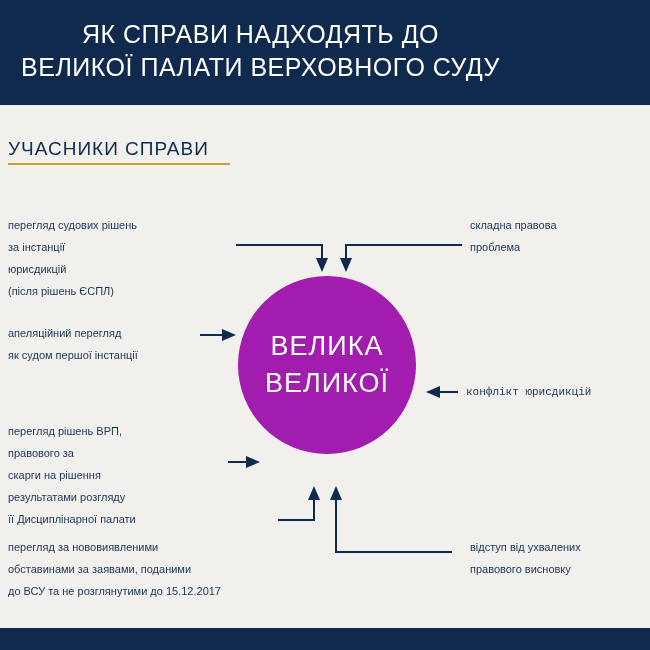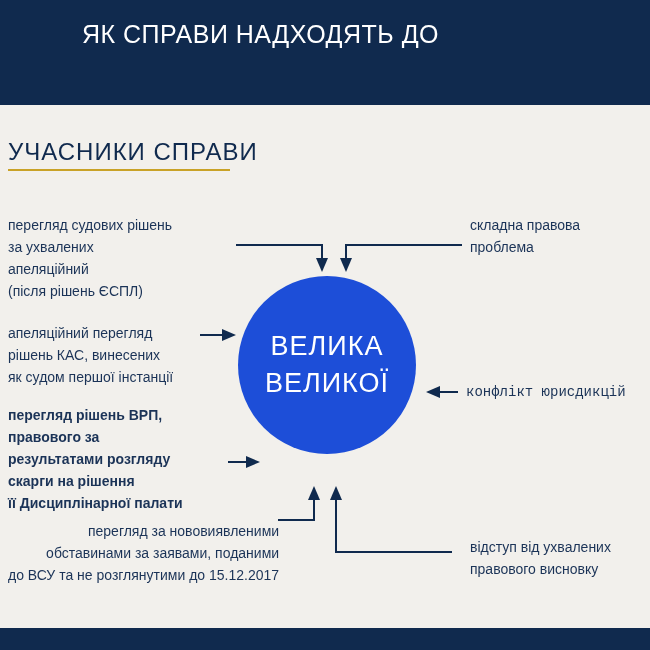--- a/index.html
+++ b/index.html
@@ -53,21 +53,21 @@
     bottom: 0;
     width: 650px;
     height: 22px;
     background: #102a4e;
   }
 
   
   .section-heading {
     position: absolute;
     color: #102a4e;
-    font-size: 24px;
+    font-size: 19px;
     letter-spacing: 1px;
     padding-bottom: 5px;
     white-space: nowrap;
   }
   .section-heading .rule {
     position: absolute;
     left: 0;
     bottom: 0;
     height: 2px;
     background: #c9a227;
@@ -88,52 +88,52 @@
   }
 
   
   #circle {
     position: absolute;
     left: 238px;
     top: 276px;
     width: 178px;
     height: 178px;
     border-radius: 50%;
-    background: #1d4ed8;
+    background: #a21caf;
     color: #ffffff;
     display: flex;
     align-items: center;
     justify-content: center;
     text-align: center;
   }
   #circle .circle-text {
     font-size: 27px;
     line-height: 37px;
     letter-spacing: 1px;
   }
   #circle .circle-text span {
     display: block;
   }
 
   
   .txt {
     position: absolute;
     color: #1b3357;
-    font-size: 14px;
+    font-size: 11px;
     line-height: 22px;
   }
   .txt span {
     display: block;
     white-space: nowrap;
   }
 
   #t-left-1 { left: 8px;  top: 214px; }
   #t-left-2 { left: 8px;  top: 322px; }
-  #t-left-3 { left: 8px;  top: 404px; font-weight: bold; }
-  #t-left-4 { left: 8px;  top: 520px; text-align: right; }
+  #t-left-3 { left: 8px;  top: 420px; }
+  #t-left-4 { left: 8px;  top: 536px; }
 
   #t-right-1 { left: 470px; top: 214px; }
   #t-right-2 { left: 466px; top: 381px; font-family: Liberation Mono, monospace; }
   #t-right-3 { left: 470px; top: 536px; }
 
   
   #arrows {
     position: absolute;
     left: 0;
     top: 0;
@@ -143,54 +143,54 @@
   }
 </style>
 </head>
 <body>
 
 <div id="page">
 
   <div id="header">
     <div class="title">
       <span class="line">ЯК СПРАВИ НАДХОДЯТЬ ДО</span>
+      <span class="line">ВЕЛИКОЇ ПАЛАТИ ВЕРХОВНОГО СУДУ</span>
     </div>
   </div>
 
   <div class="section-heading" id="heading-left">
     <span>УЧАСНИКИ СПРАВИ</span>
     <span class="rule"></span>
   </div>
 
 
   <div id="circle">
     <div class="circle-text">
       <span>ВЕЛИКА</span>
       <span>ВЕЛИКОЇ</span>
     </div>
   </div>
 
   <div class="txt" id="t-left-1">
     <span>перегляд судових рішень</span>
-    <span>за ухвалених</span>
-    <span>апеляційний</span>
+    <span>за інстанції</span>
+    <span>юрисдикцій</span>
     <span>(після рішень ЄСПЛ)</span>
   </div>
 
   <div class="txt" id="t-left-2">
     <span>апеляційний перегляд</span>
-    <span>рішень КАС, винесених</span>
     <span>як судом першої інстанції</span>
   </div>
 
   <div class="txt" id="t-left-3">
     <span>перегляд рішень ВРП,</span>
     <span>правового за</span>
+    <span>скарги на рішення</span>
     <span>результатами розгляду</span>
-    <span>скарги на рішення</span>
     <span>її Дисциплінарної палати</span>
   </div>
 
   <div class="txt" id="t-left-4">
     <span>перегляд за нововиявленими</span>
     <span>обставинами за заявами, поданими</span>
     <span>до ВСУ та не розглянутими до 15.12.2017</span>
   </div>
 
   <div class="txt" id="t-right-1">

